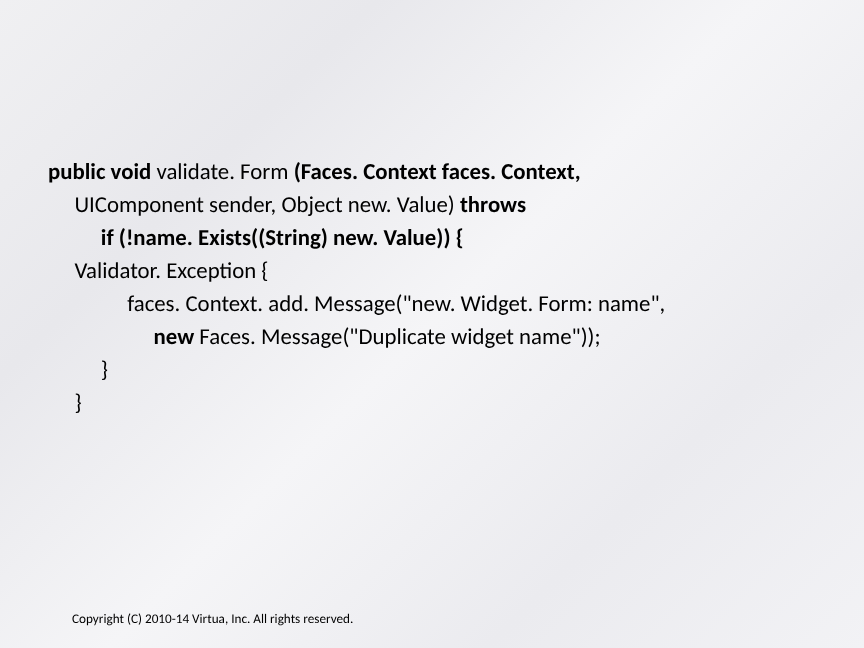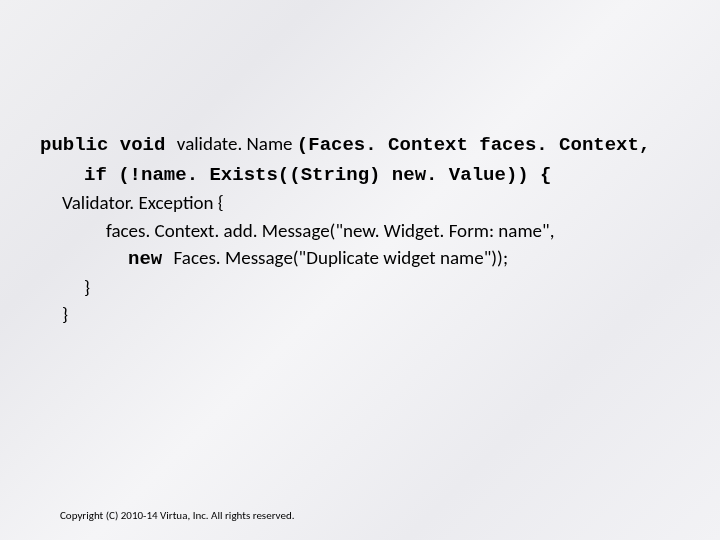--- a/index.html
+++ b/index.html
@@ -31,36 +31,38 @@
       padding-left: 44px;
     }
     .indent-3 {
       padding-left: 66px;
     }
     .indent-4 {
       padding-left: 88px;
     }
     .bold {
       font-weight: bold;
-      font-family: Liberation Mono, monospace;
     }
     .copyright {
       position: absolute;
       bottom: 18px;
       left: 60px;
       font-size: 11px;
       color: #000;
     }
   </style>
 </head>
 <body>
 
 <div class="content">
   <span class="line">
-    <span class="bold">public void </span><span>validate. Name </span><span class="bold">(Faces. Context faces. Context,</span>
+    <span class="bold">public void </span><span>validate. Form </span><span class="bold">(Faces. Context faces. Context,</span>
+  </span>
+  <span class="line indent-1">
+    <span>UIComponent sender, Object new. Value) </span><span class="bold">throws</span>
   </span>
   <span class="line indent-2">
     <span class="bold">if </span><span class="bold">(!name. Exists((String) new. Value)) {</span>
   </span>
   <span class="line indent-1">
     <span>Validator. Exception  {</span>
   </span>
   <span class="line indent-3">
     <span>faces. Context. add. Message("new. Widget. Form: name",</span>
   </span>

